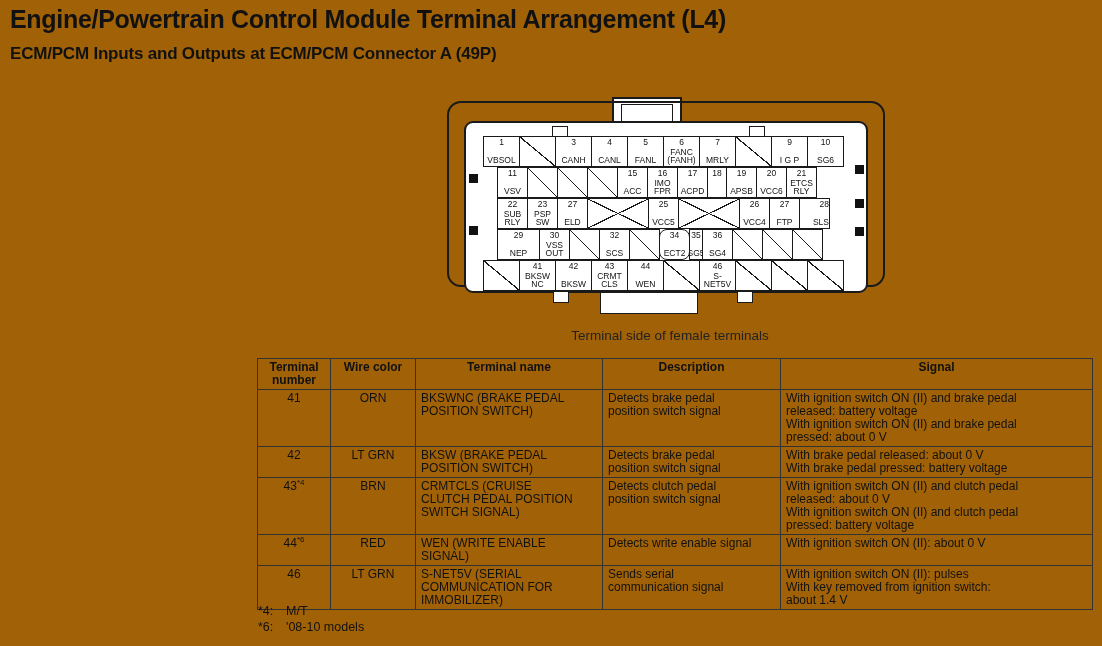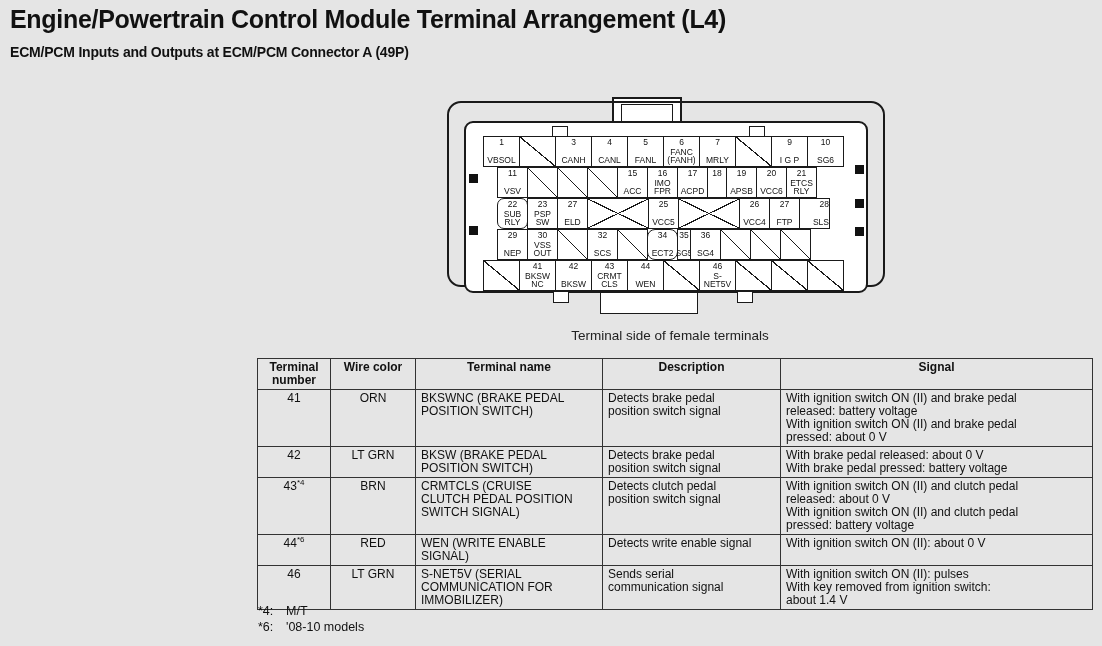--- a/index.html
+++ b/index.html
@@ -1,19 +1,19 @@
 <!DOCTYPE html>
 <html><head>
 <meta charset="utf-8">
 <style>
   html,body{margin:0;padding:0;background:#fff;}
-  #page{position:relative;width:1102px;height:646px;background:#e5e5e5;overflow:hidden;
+  #page{position:relative;width:1102px;height:646px;background:#a16207;overflow:hidden;
         font-family:"Liberation Sans",sans-serif;color:#111;}
   .title{position:absolute;left:10px;top:5px;font-size:25px;font-weight:bold;letter-spacing:-0.3px;white-space:nowrap;}
-  .subtitle{position:absolute;left:10px;top:44px;font-size:14px;font-weight:bold;letter-spacing:-0.2px;white-space:nowrap;}
+  .subtitle{position:absolute;left:10px;top:44px;font-size:17px;font-weight:bold;letter-spacing:-0.2px;white-space:nowrap;}
 
   
   #connector{position:absolute;left:440px;top:88px;width:470px;height:260px;}
   .shape{position:absolute;box-sizing:border-box;border:2px solid #1a1a1a;background:#fff;}
   #tab-outer{left:172px;top:9px;width:70px;height:26px;border-width:2px;}
   #tab-inner{left:181px;top:16px;width:52px;height:19px;border-width:1px;}
   #shell-outer{left:7px;top:13px;width:438px;height:186px;border-radius:14px;background:transparent;}
   #shell-inner{left:24px;top:33px;width:404px;height:172px;border-radius:9px;}
   .toptab{position:absolute;box-sizing:border-box;width:16px;height:11px;border:1.5px solid #1a1a1a;background:#fff;top:38px;}
   .bottab{position:absolute;box-sizing:border-box;border:1.5px solid #1a1a1a;background:#fff;}
@@ -136,21 +136,21 @@
             <div class="cnum">20</div>
             <div class="cname">VCC6</div>
           </div>
           <div class="ccell" style="width: 31px; margin-left: -1px;">
             <div class="cnum">21</div>
             <div class="cname">ETCS
 RLY</div>
           </div>
         </div>
         <div class="crow" style="left: 57px; top: 110px;">
-          <div class="ccell" style="width: 31px; border-radius: 7px;">
+          <div class="ccell" style="width: 31px;">
             <div class="cnum">22</div>
             <div class="cname">SUB
 RLY</div>
           </div>
           <div class="ccell" style="width: 31px; margin-left: -1px;">
             <div class="cnum">23</div>
             <div class="cname">PSP
 SW</div>
           </div>
           <div class="ccell" style="width: 31px; margin-left: -1px;">
@@ -170,21 +170,21 @@
           <div class="ccell" style="width: 31px; margin-left: -1px;">
             <div class="cnum">27</div>
             <div class="cname">FTP</div>
           </div>
           <div class="ccell" style="width: 31px; margin-left: -1px; align-items: flex-end;">
             <div class="cnum">28</div>
             <div class="cname">SLS</div>
           </div>
         </div>
         <div class="crow" style="left: 57px; top: 141px;">
-          <div class="ccell" style="width: 31px;">
+          <div class="ccell" style="width: 43px;">
             <div class="cnum">29</div>
             <div class="cname">NEP</div>
           </div>
           <div class="ccell" style="width: 31px; margin-left: -1px;">
             <div class="cnum">30</div>
             <div class="cname">VSS
 OUT</div>
           </div>
           <div class="ccell diag" style="width: 31px; margin-left: -1px;"></div>
           <div class="ccell" style="width: 31px; margin-left: -1px;">

